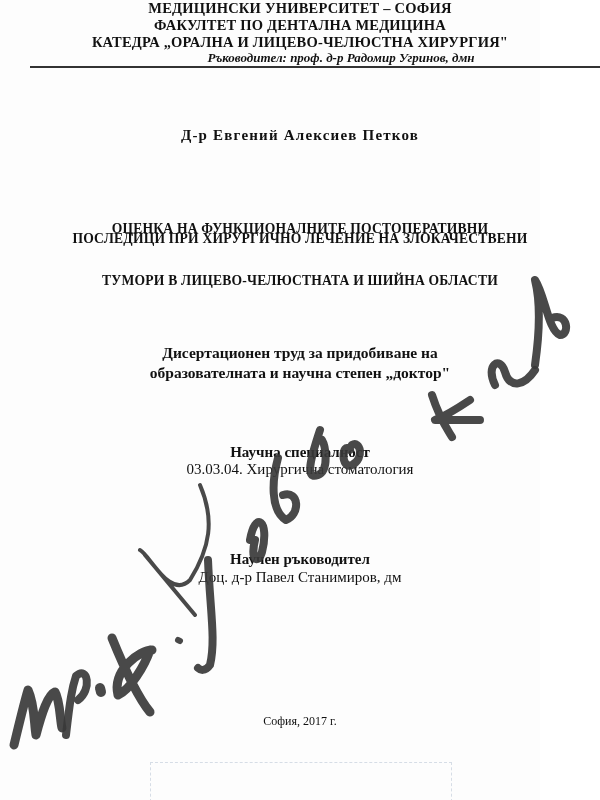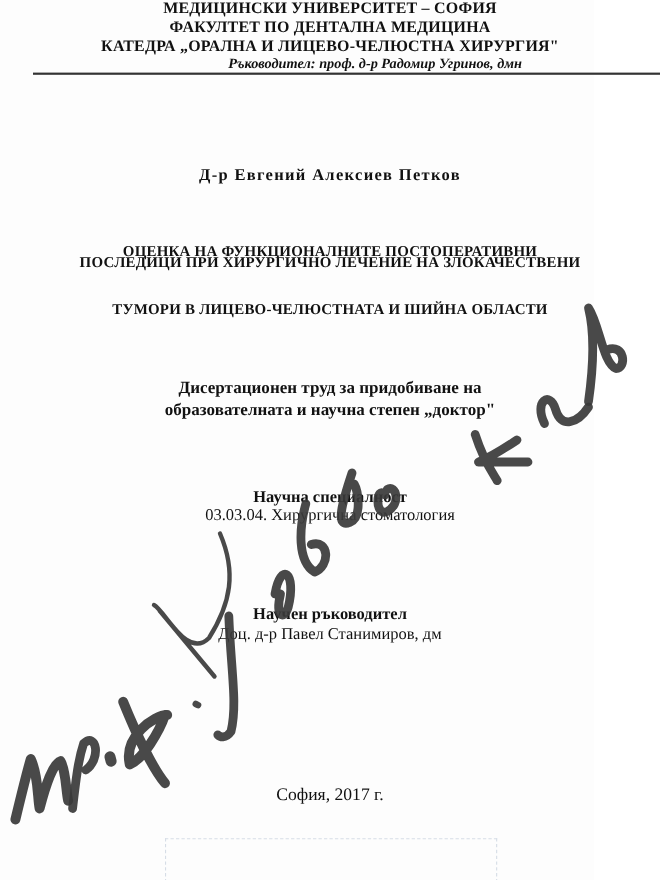--- a/index.html
+++ b/index.html
@@ -12,41 +12,41 @@
   .page { position: absolute; left: 0; top: 0; width: 540px; height: 800px; background: #fdfdfd; }
   .center { position: absolute; left: 0; width: 600px; text-align: center; white-space: nowrap; }
   .hdr { font-weight: bold; font-size: 14.5px; letter-spacing: 0.2px; line-height: 17px; }
   .hdr-sub { font-weight: bold; font-style: italic; font-size: 13px; padding-left: 41px; }
   .rule { position: absolute; left: 30px; width: 575px; top: 66px; height: 2px; background: #333; }
   .author { font-weight: bold; font-size: 15px; letter-spacing: 1.2px; }
   .title { font-weight: bold; font-size: 13.6px; line-height: 27px; letter-spacing: 0.2px; }
   .purpose { font-weight: bold; font-size: 15.5px; line-height: 21px; }
   .lbl { font-weight: bold; font-size: 15px; }
   .val { font-size: 15px; }
-  .city { font-size: 16px; text-align: center; }
+  .city { font-size: 12px; text-align: center; }
   .stamp {
     position: absolute; left: 150px; top: 762px; width: 300px; height: 38px;
     border: 1px dashed #d6dde6; color: #c9d2de; font-size: 13px; letter-spacing: 3px;
     text-align: center; line-height: 17px; font-family: "Liberation Sans", sans-serif;
   }
   .sig { position: absolute; left: 0; top: 0; width: 600px; height: 800px; pointer-events: none; }
   .sig path { fill: none; stroke: #3a3a3a; stroke-linecap: round; stroke-linejoin: round; opacity: 0.92; }
 </style>
 </head>
 <body>
 
 <div class="page">
 
   <div class="center hdr" style="top:0px;">МЕДИЦИНСКИ УНИВЕРСИТЕТ – СОФИЯ</div>
   <div class="center hdr" style="top:34px;">КАТЕДРА „ОРАЛНА И ЛИЦЕВО-ЧЕЛЮСТНА ХИРУРГИЯ"</div>
   <div class="center hdr" style="top:17px;">ФАКУЛТЕТ ПО ДЕНТАЛНА МЕДИЦИНА</div>
   <div class="center hdr-sub" style="top:50px;">Ръководител: проф. д-р Радомир Угринов, дмн</div>
   <div class="rule"></div>
 
-  <div class="center author" style="top:152px;">Д-р Евгений Алексиев Петков</div>
+  <div class="center author" style="top:127px;">Д-р Евгений Алексиев Петков</div>
 
   <div class="center title" style="top:215px;">ОЦЕНКА НА ФУНКЦИОНАЛНИТЕ ПОСТОПЕРАТИВНИ</div>
   <div class="center title" style="top:225px;">ПОСЛЕДИЦИ ПРИ ХИРУРГИЧНО ЛЕЧЕНИЕ НА ЗЛОКАЧЕСТВЕНИ</div>
   <div class="center purpose" style="top:342px;">Дисертационен труд за придобиване на</div>
 
   <div class="center title" style="top:267px;">ТУМОРИ В ЛИЦЕВО-ЧЕЛЮСТНАТА И ШИЙНА ОБЛАСТИ</div>
   <div class="center purpose" style="top:362px;">образователната и научна степен „доктор"</div>
 
   <div class="center lbl" style="top:444px;">Научна специалност</div>
   <div class="center val" style="top:461px;">03.03.04. Хирургична стоматология</div>

